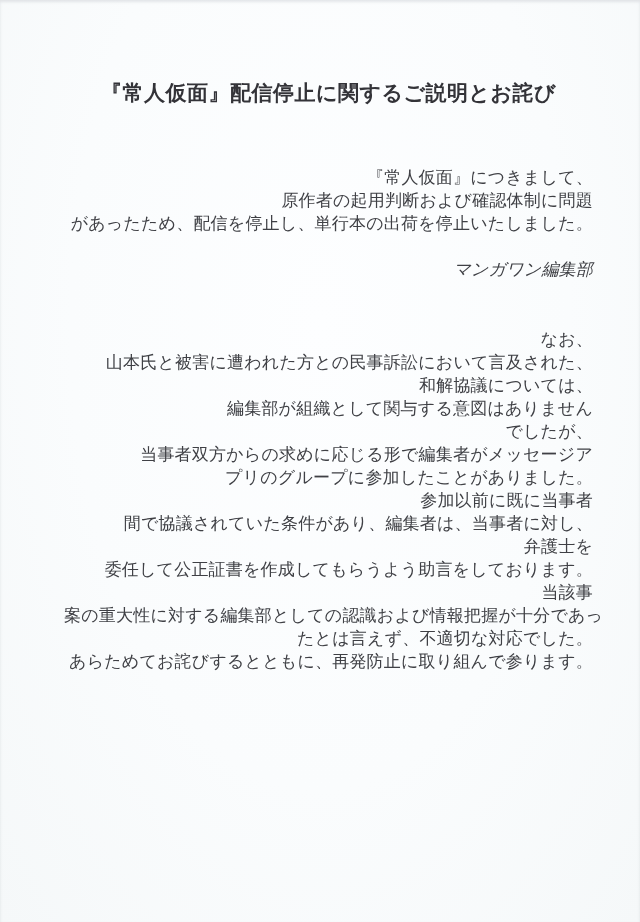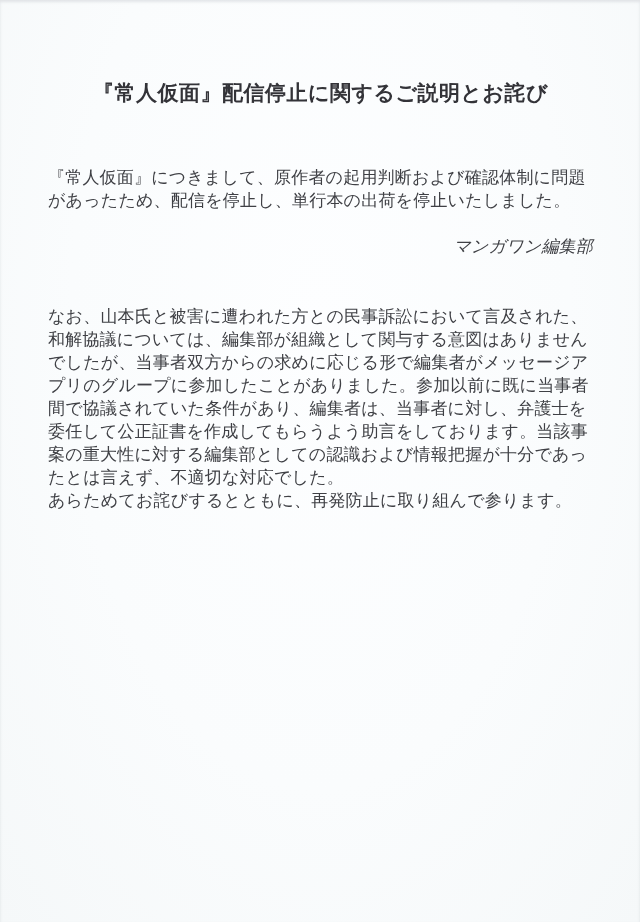--- a/index.html
+++ b/index.html
@@ -4,21 +4,21 @@
 <style>
   html, body {
     margin: 0;
     padding: 0;
   }
   .page {
     position: relative;
     width: 640px;
     height: 922px;
     box-sizing: border-box;
-    padding: 78px 47px 0 48px;
+    padding: 78px 47px 0 64px;
     background: radial-gradient(ellipse at 50% 35%, #fdfeff 0%, #fafcfd 55%, #f5f8f9 100%);
     box-shadow: inset 0 2px 3px rgba(120,130,140,0.18);
     font-family: "DejaVu Sans", sans-serif;
     color: #3f4045;
     overflow: hidden;
   }
   .doc-title {
     margin: 0 0 58px 0;
     font-size: 21px;
     line-height: 30px;
@@ -27,20 +27,21 @@
     letter-spacing: 0.5px;
     color: #333338;
   }
   .para {
     margin: 4px 0 23px 0;
     font-size: 17px;
     line-height: 23px;
     letter-spacing: 0.2px;
     white-space: pre-wrap;
     word-break: keep-all;
+    text-align: right;
   }
   .para.tight {
     margin-bottom: 12px;
   }
   .signature {
     margin: 0 0 47px 0;
     font-size: 17px;
     line-height: 23px;
     letter-spacing: 0.2px;
     text-align: right;

